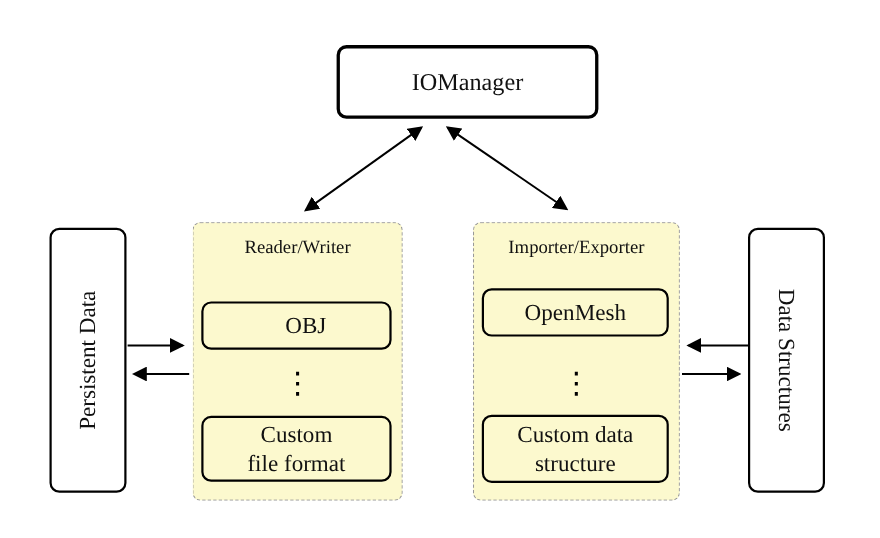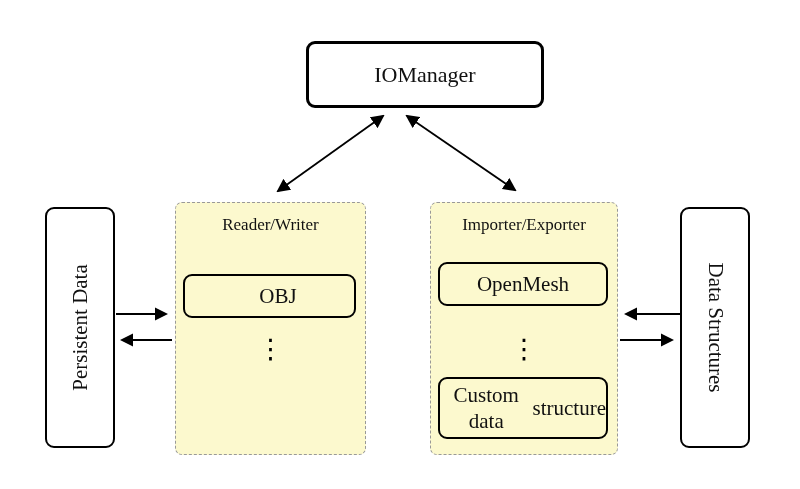--- a/index.html
+++ b/index.html
@@ -53,21 +53,21 @@
     position: absolute;
     top: 12px; left: 0;
     width: 100%;
     text-align: center;
     font-size: 17px;
   }
   .group .node { background: #FCF9CE; }
   .node-obj      { left: 7px;  top: 71px;  width: 173px; height: 44px; padding-left: 17px; }
   .node-custom1  { left: 7px;  top: 175px; width: 173px; height: 60px; flex-direction: column; }
   .node-openmesh { left: 7px;  top: 59px;  width: 170px; height: 44px; }
-  .node-custom2  { left: 7px;  top: 174px; width: 170px; height: 62px; flex-direction: row; }
+  .node-custom2  { left: 7px;  top: 174px; width: 170px; height: 62px; flex-direction: column; }
   .vdots {
     position: absolute;
     top: 131px; left: 0;
     width: 100%;
     text-align: center;
     font-family: "DejaVu Sans", sans-serif;
     font-size: 27px;
     line-height: 30px;
     color: #000000;
   }
@@ -108,20 +108,24 @@
   </svg>
 
   <div class="node iomanager">
     <span>IOManager</span>
   </div>
 
   <div class="group group-rw">
     <div class="group-title">Reader/Writer</div>
     <div class="node node-obj">OBJ</div>
     <div class="vdots">⋮</div>
+    <div class="node node-custom1">
+      <span>Custom</span>
+      <span>file format</span>
+    </div>
   </div>
 
   <div class="group group-ie">
     <div class="group-title">Importer/Exporter</div>
     <div class="node node-openmesh">OpenMesh</div>
     <div class="vdots">⋮</div>
     <div class="node node-custom2">
       <span>Custom data</span>
       <span>structure</span>
     </div>

